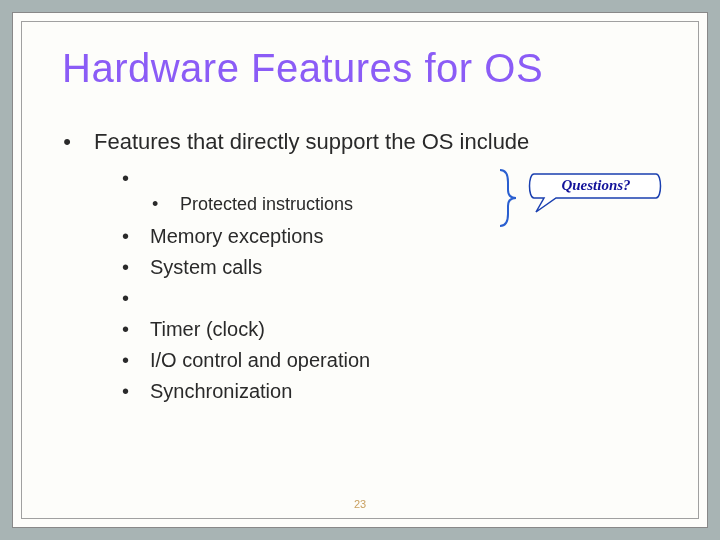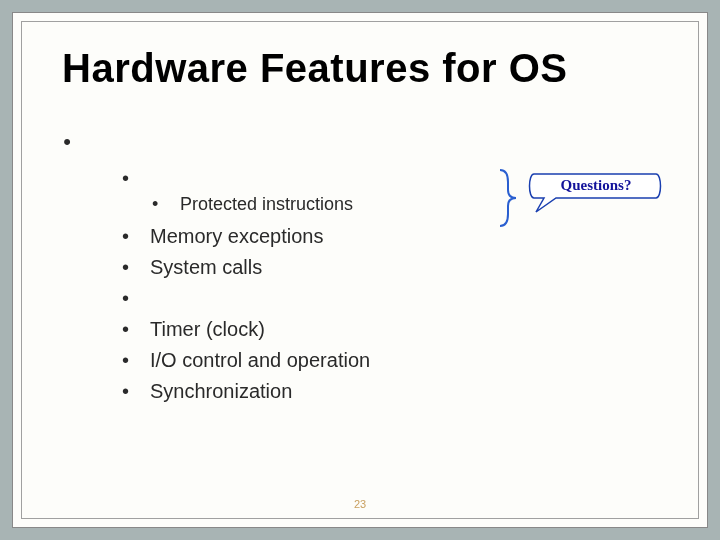--- a/index.html
+++ b/index.html
@@ -18,22 +18,22 @@
   }
   .inner {
     position: absolute;
     inset: 8px;
     border: 1px solid #a0a0a0;
     padding: 18px 40px 30px 40px;
     background: #fdfdfa;
   }
   .title {
     font-size: 40px;
-    font-weight: 700;
-    color: #000000;
+    font-weight: 400;
+    color: #8b5cf6;
     margin-top: 6px;
     margin-bottom: 38px;
     letter-spacing: 0.5px;
   }
   .lvl1 {
     display: flex;
     gap: 22px;
     font-size: 22px;
     margin-bottom: 12px;
   }
@@ -71,20 +71,21 @@
     text-align: center;
     font-size: 11px;
     color: #c9a060;
   }
   .questions {
     position: absolute;
     top: 168px;
     right: 56px;
     width: 138px;
     height: 48px;
+    font-style: italic;
   }
   .questions svg { width: 100%; height: 100%; }
   .brace {
     position: absolute;
     top: 168px;
     right: 200px;
     width: 24px;
     height: 60px;
   }
   .brace svg { width: 100%; height: 100%; }
@@ -92,20 +93,21 @@
 </head>
 <body>
 
 <div class="outer">
   <div class="inner">
 
     <h1 class="title">Hardware Features for OS</h1>
 
     <div class="lvl1">
       <span class="bullet">•</span>
+      <span>Features that directly support the OS include</span>
     </div>
 
     <div class="lvl2">
       <span class="bullet">•</span>
     </div>
 
     <div class="lvl3">
       <span class="bullet">•</span>
       <span>Protected instructions</span>
     </div>

